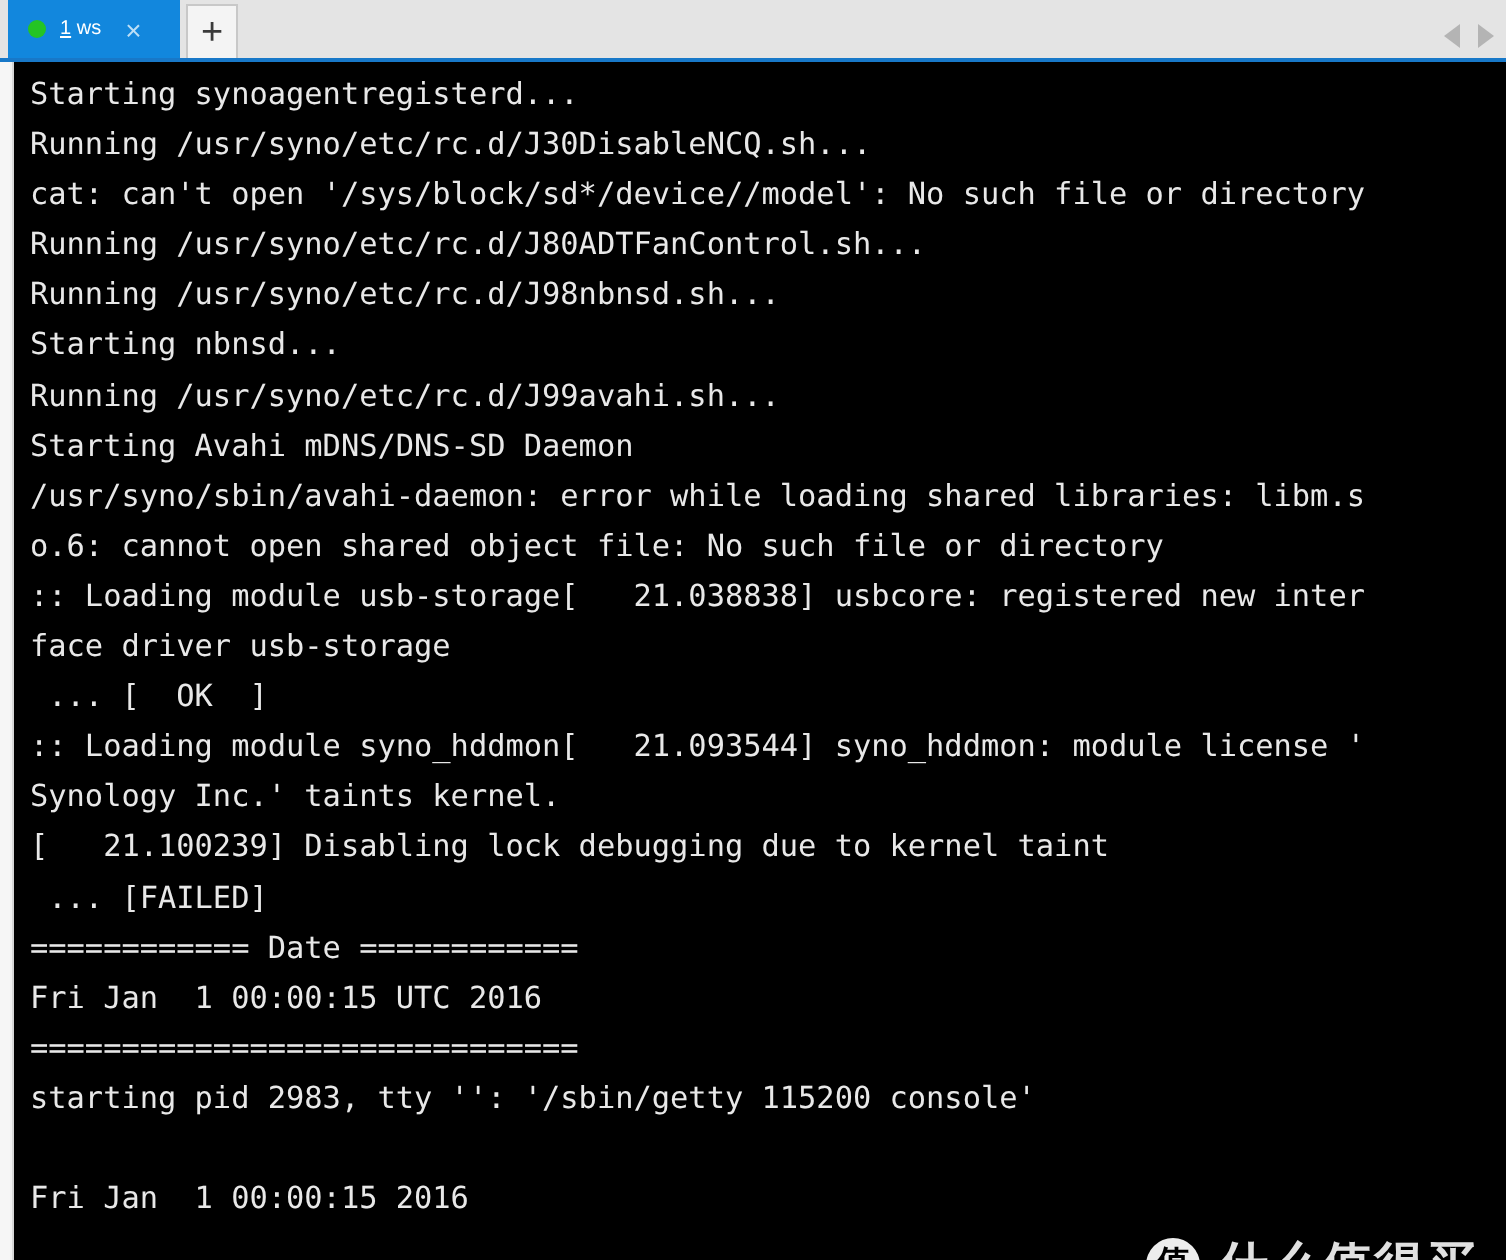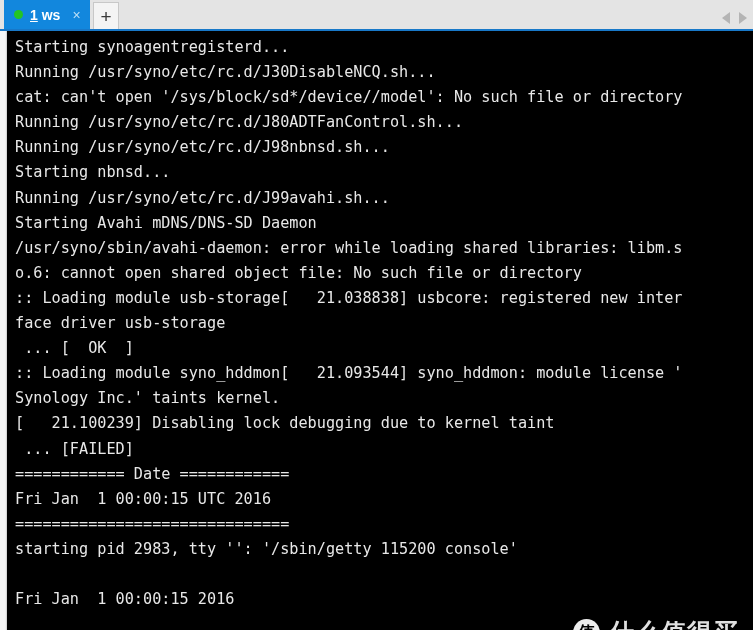--- a/index.html
+++ b/index.html
@@ -51,22 +51,22 @@
     width: 9px;
     height: 9px;
     border-radius: 50%;
     background: #24c424;
     margin-right: 7px;
     flex: 0 0 auto;
   }
 
   .tab-label {
     color: #ffffff;
-    font-size: 14px;
-    font-weight: bold;
+    font-size: 10px;
+    font-weight: normal;
     font-family: "Liberation Sans", sans-serif;
     letter-spacing: 0px;
     white-space: nowrap;
   }
   .tab-label .num {
     text-decoration: underline;
   }
 
   .tab-close {
     color: #bcdff6;

